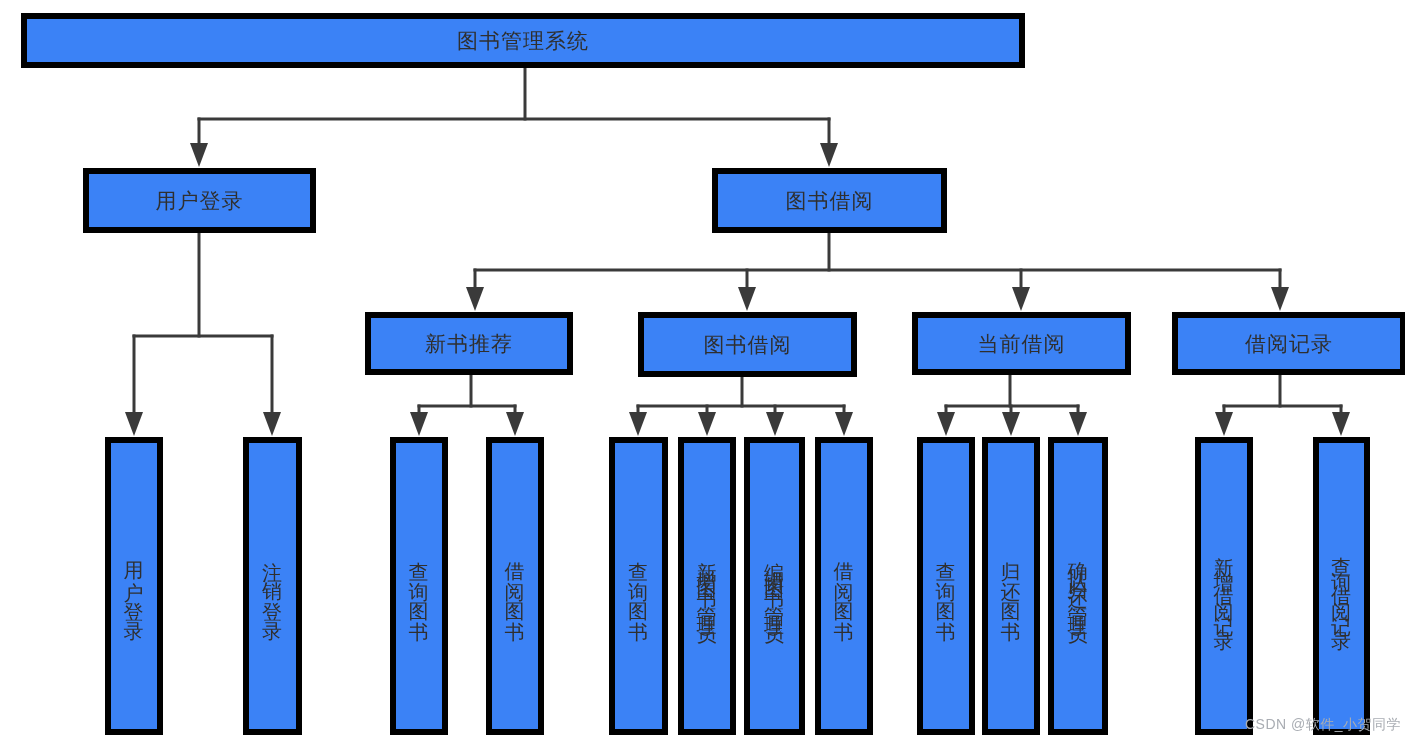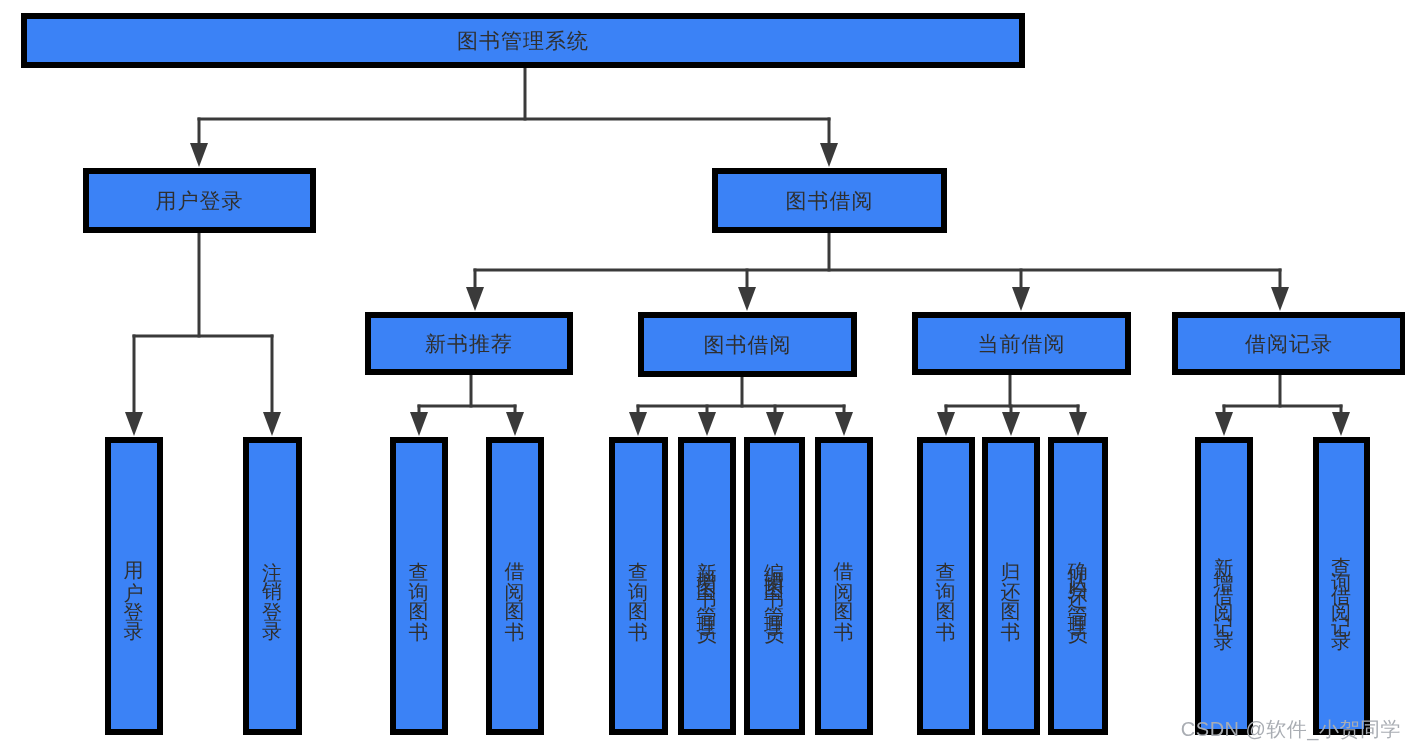--- a/index.html
+++ b/index.html
@@ -38,21 +38,21 @@
     line-height: 1.0;
     white-space: nowrap;
   }
   .v4 { letter-spacing: 1.0em; }
   .v6 { letter-spacing: 0.75em; }
   .v9 { letter-spacing: 0.45em; }
   #watermark {
     position: absolute;
     right: 4px;
     top: 716px;
-    font-size: 20px;
+    font-size: 14px;
     color: #a9adb3;
     letter-spacing: 0.5px;
     white-space: nowrap;
   }
 </style>
 </head>
 <body>
 
 <div id="canvas">
 

